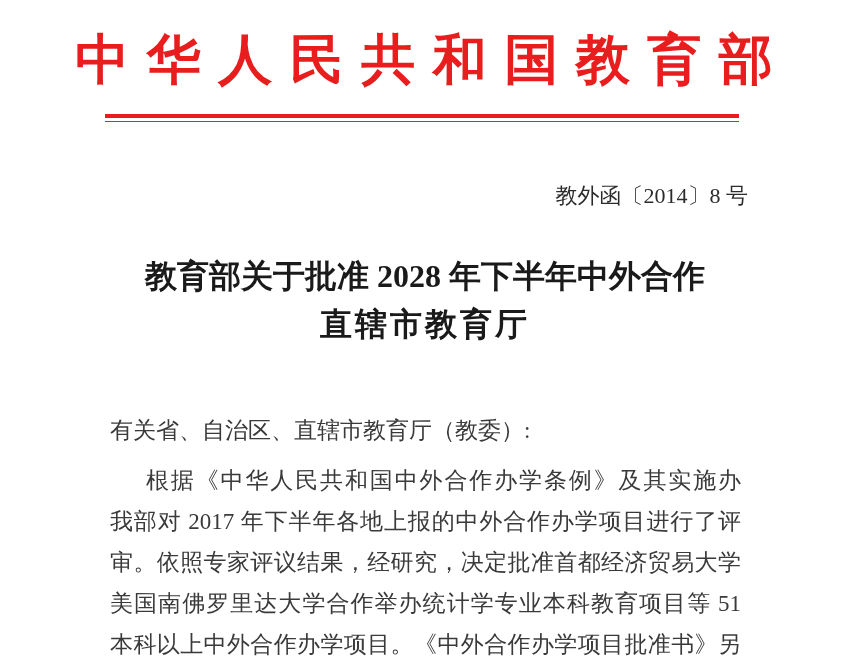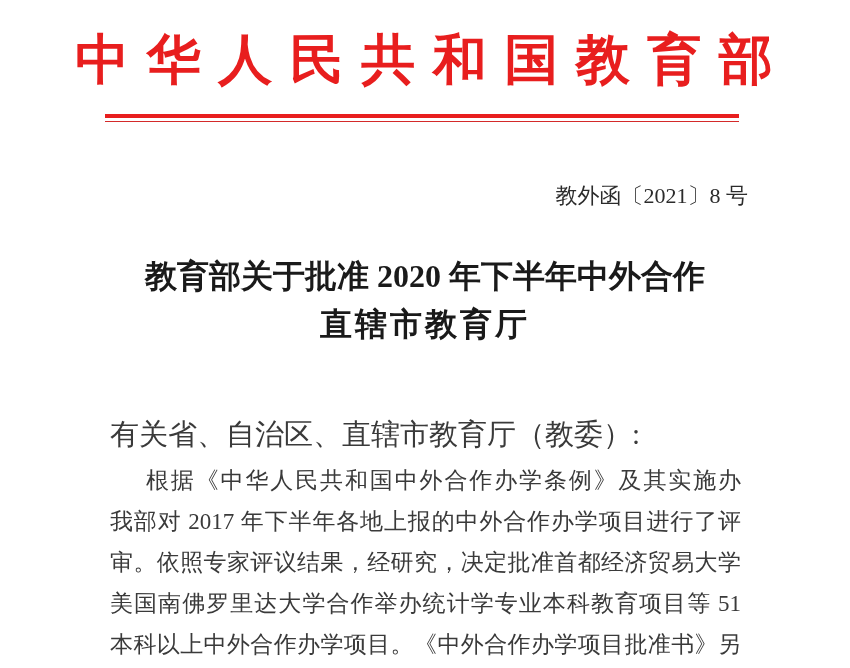--- a/index.html
+++ b/index.html
@@ -66,21 +66,21 @@
     line-height: 48px;
   }
   .notice-title .title-line2 {
     letter-spacing: 3px;
   }
   .salutation {
     position: absolute;
     top: 415px;
     left: 110px;
     width: 640px;
-    font-size: 29px;
+    font-size: 23px;
     color: #3a3a3a;
     white-space: nowrap;
   }
   .body-paragraph {
     position: absolute;
     top: 460px;
     left: 110px;
     width: 631px;
     color: #3a3a3a;
   }
@@ -102,24 +102,24 @@
 
 <div class="page">
 
   <div class="ministry-header">中 华 人 民 共 和 国 教 育 部</div>
 
   <div class="red-divider">
     <div class="thick"></div>
     <div class="thin"></div>
   </div>
 
-  <div class="document-number">教外函〔2021〕8 号</div>
+  <div class="document-number">教外函〔2014〕8 号</div>
 
   <div class="notice-title">
-    <div class="title-line1">教育部关于批准 2020 年下半年中外合作</div>
+    <div class="title-line1">教育部关于批准 2028 年下半年中外合作</div>
     <div class="title-line2">直辖市教育厅</div>
   </div>
 
   <div class="salutation">有关省、自治区、直辖市教育厅（教委）:</div>
 
   <div class="body-paragraph">
     <div class="para-line first">根据《中华人民共和国中外合作办学条例》及其实施办法，</div>
     <div class="para-line">我部对 2017 年下半年各地上报的中外合作办学项目进行了评</div>
     <div class="para-line">审。依照专家评议结果，经研究，决定批准首都经济贸易大学与</div>
     <div class="para-line">美国南佛罗里达大学合作举办统计学专业本科教育项目等 51 个</div>

